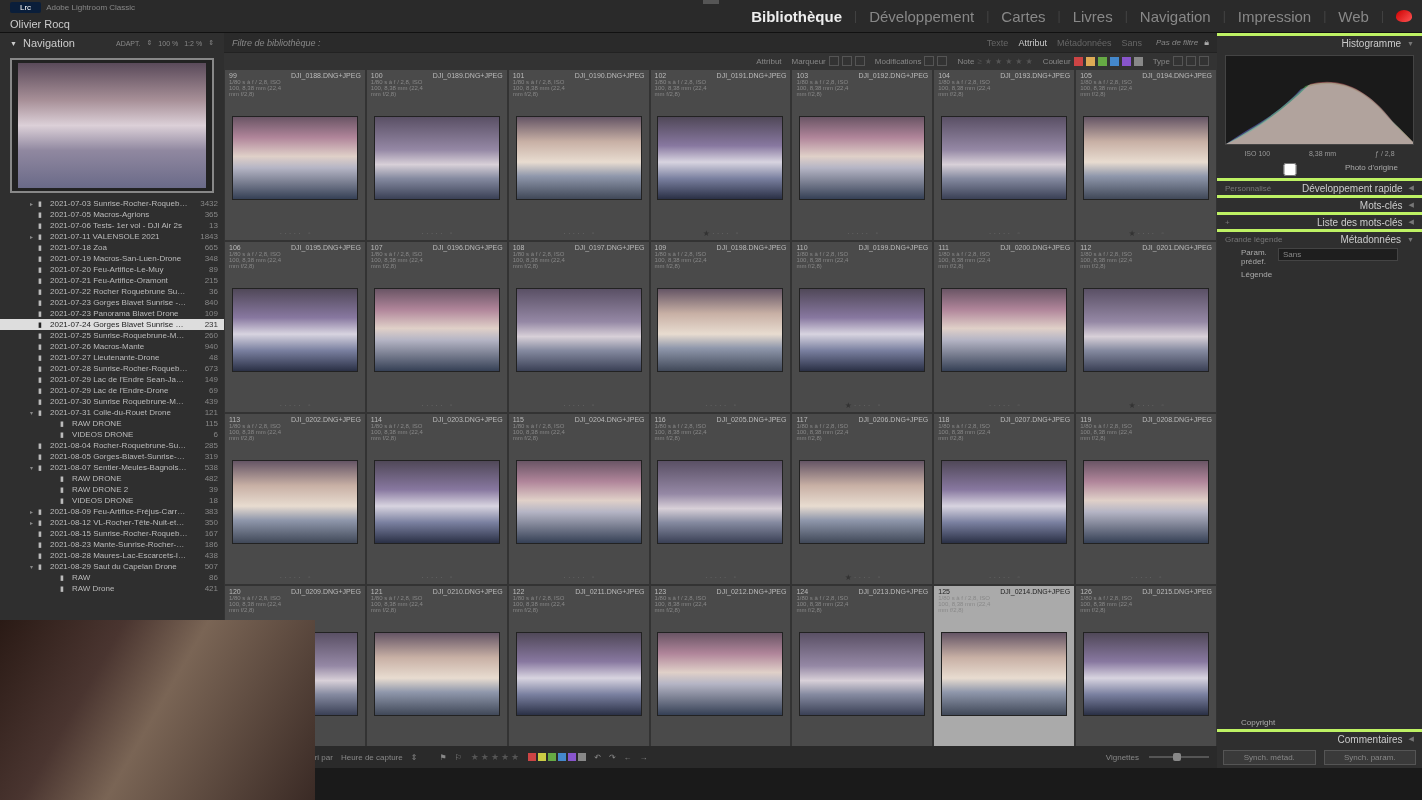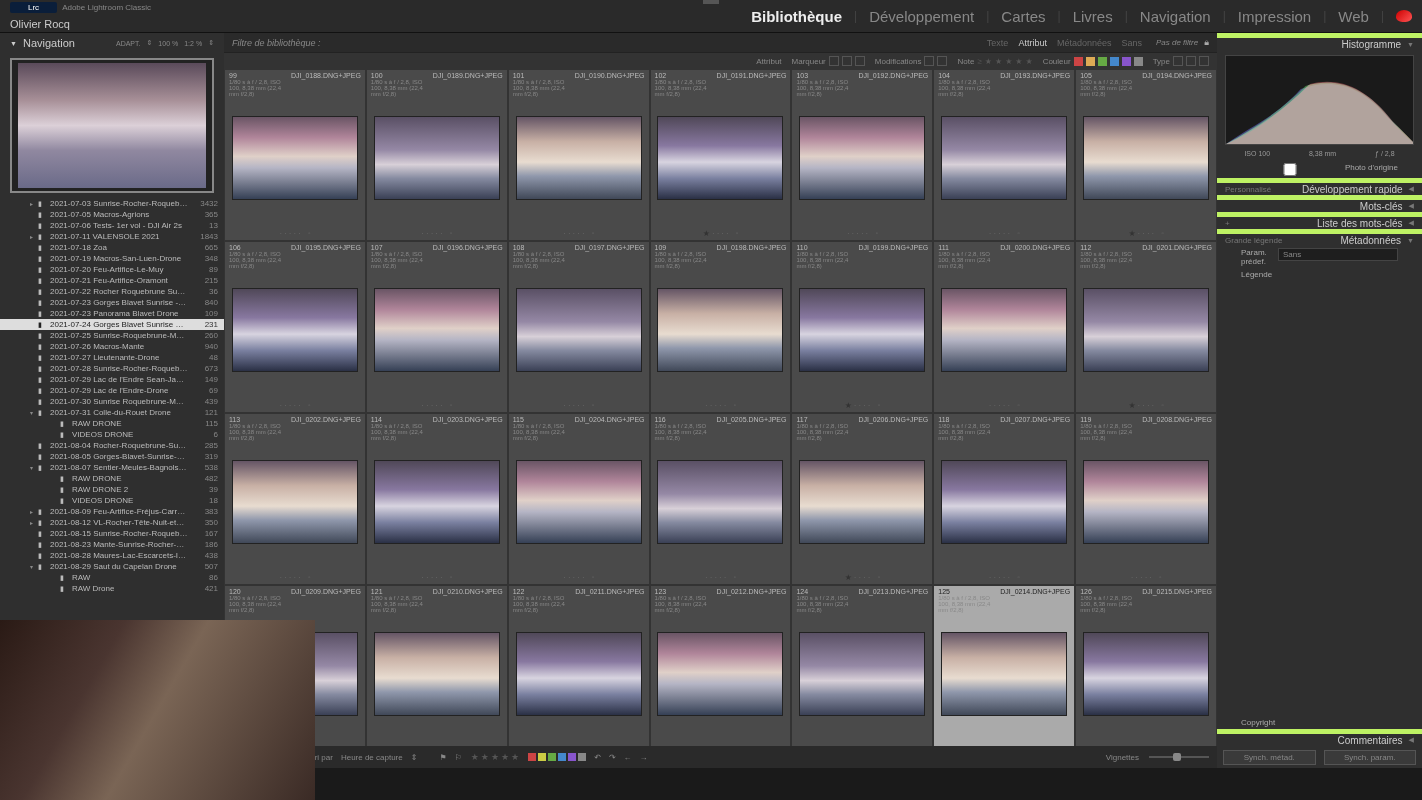--- a/index.html
+++ b/index.html
@@ -1,20 +1,20 @@
 <!DOCTYPE html>
 <html><head>
 <meta charset="utf-8">
 <style>
 * { margin: 0; padding: 0; box-sizing: border-box; font-family: "Helvetica Neue", Arial, sans-serif; }
 body { background: #1a1a1a; color: #aaa; width: 1422px; height: 800px; overflow: hidden; font-size: 10px; }
 .topbar { height: 33px; background: #2a2a2a; display: flex; align-items: center; padding: 0 10px; border-bottom: 1px solid #111; }
 .app-id { display: flex; align-items: center; gap: 5px; flex-direction: column; align-items: flex-start; }
 .app-id-row { display: flex; gap: 5px; align-items: center; }
-.lrc-logo { background: #0a1e3a; color: #fff; font-size: 8px; padding: 1px 18px; border-radius: 2px; }
+.lrc-logo { background: #0a1e3a; color: #fff; font-size: 8px; padding: 1px 10px; border-radius: 2px; }
 .app-title { font-size: 8px; color: #888; }
 .user-name { font-size: 11px; color: #ccc; }
 .modules { margin-left: auto; display: flex; gap: 12px; align-items: center; font-size: 15px; color: #888; }
 .modules span { cursor: pointer; }
 .modules .sep { color: #444; font-size: 12px; }
 .modules .active { color: #eee; font-weight: bold; }
 .cloud-ico { width: 16px; height: 12px; background: linear-gradient(135deg,#c00,#f55); border-radius: 50% 50% 40% 40%; }
 .main-row { display: flex; height: 735px; }
 .left-panel { width: 224px; background: #2f2f2f; display: flex; flex-direction: column; }
 .nav-header { height: 20px; display: flex; align-items: center; padding: 0 10px; font-size: 11px; color: #ccc; }
@@ -59,21 +59,21 @@
 .cell-head .col.r { text-align: right; }
 .cell-body { flex: 1; display: flex; align-items: center; justify-content: center; padding: 2px; }
 .cell-body .img { width: 126px; height: 84px; border: 1px solid #222; }
 .cell-foot { height: 14px; display: flex; align-items: center; justify-content: center; gap: 2px; font-size: 6px; color: #666; }
 .cell-foot .st { font-size: 8px; }
 .cell-foot .starred { color: #333; }
 .right-panel { width: 205px; background: #2f2f2f; display: flex; flex-direction: column; font-size: 10px; color: #aaa; }
 .histo { height: 90px; margin: 5px 8px; background: #1a1a1a; border: 1px solid #444; position: relative; display:flex; align-items:flex-end; justify-content:center; }
 .histo svg { width: 100%; height: 70px; }
 .histo-info { display: flex; justify-content: space-around; font-size: 7px; color: #999; padding: 0 8px 4px; }
-.rp-row { height: 17px; display: flex; align-items: center; padding: 0 8px; border-top: 5px solid #bef264; justify-content: flex-end; gap: 6px; font-size: 10px;}
+.rp-row { height: 17px; display: flex; align-items: center; padding: 0 8px; border-top: 3px solid #bef264; justify-content: flex-end; gap: 6px; font-size: 10px;}
 .rp-row .title { color: #ccc; }
 .rp-row .subl { color: #777; flex: 1; font-size: 8px; }
 .rp-row .tri { font-size: 7px; color: #777; }
 .rp-input { display: flex; font-size: 8px; padding: 2px 24px; gap: 6px; align-items: flex-start; }
 .rp-input input { flex: 1; background: #1e1e1e; border: 1px solid #444; color: #888; padding: 1px 4px; font-size: 8px; }
 .rp-space { flex: 1; }
 .bottom-bar { height: 22px; background: #2a2a2a; display: flex; align-items: center; padding: 0 8px; gap: 8px; font-size: 8px; color: #888; }
 .bottom-bar .bstars span { color: #555; margin: 0 1px; font-size: 9px; }
 .bottom-bar .bswatch { width: 8px; height: 8px; }
 .bottom-bar .end { margin-left: auto; display: flex; gap: 10px; align-items: center; }

